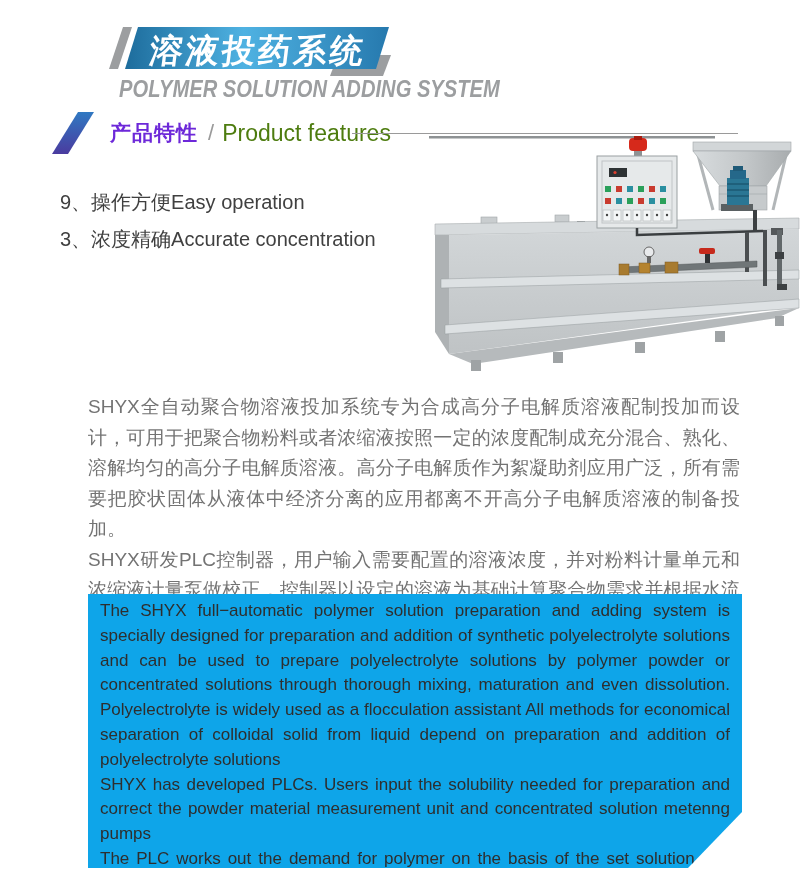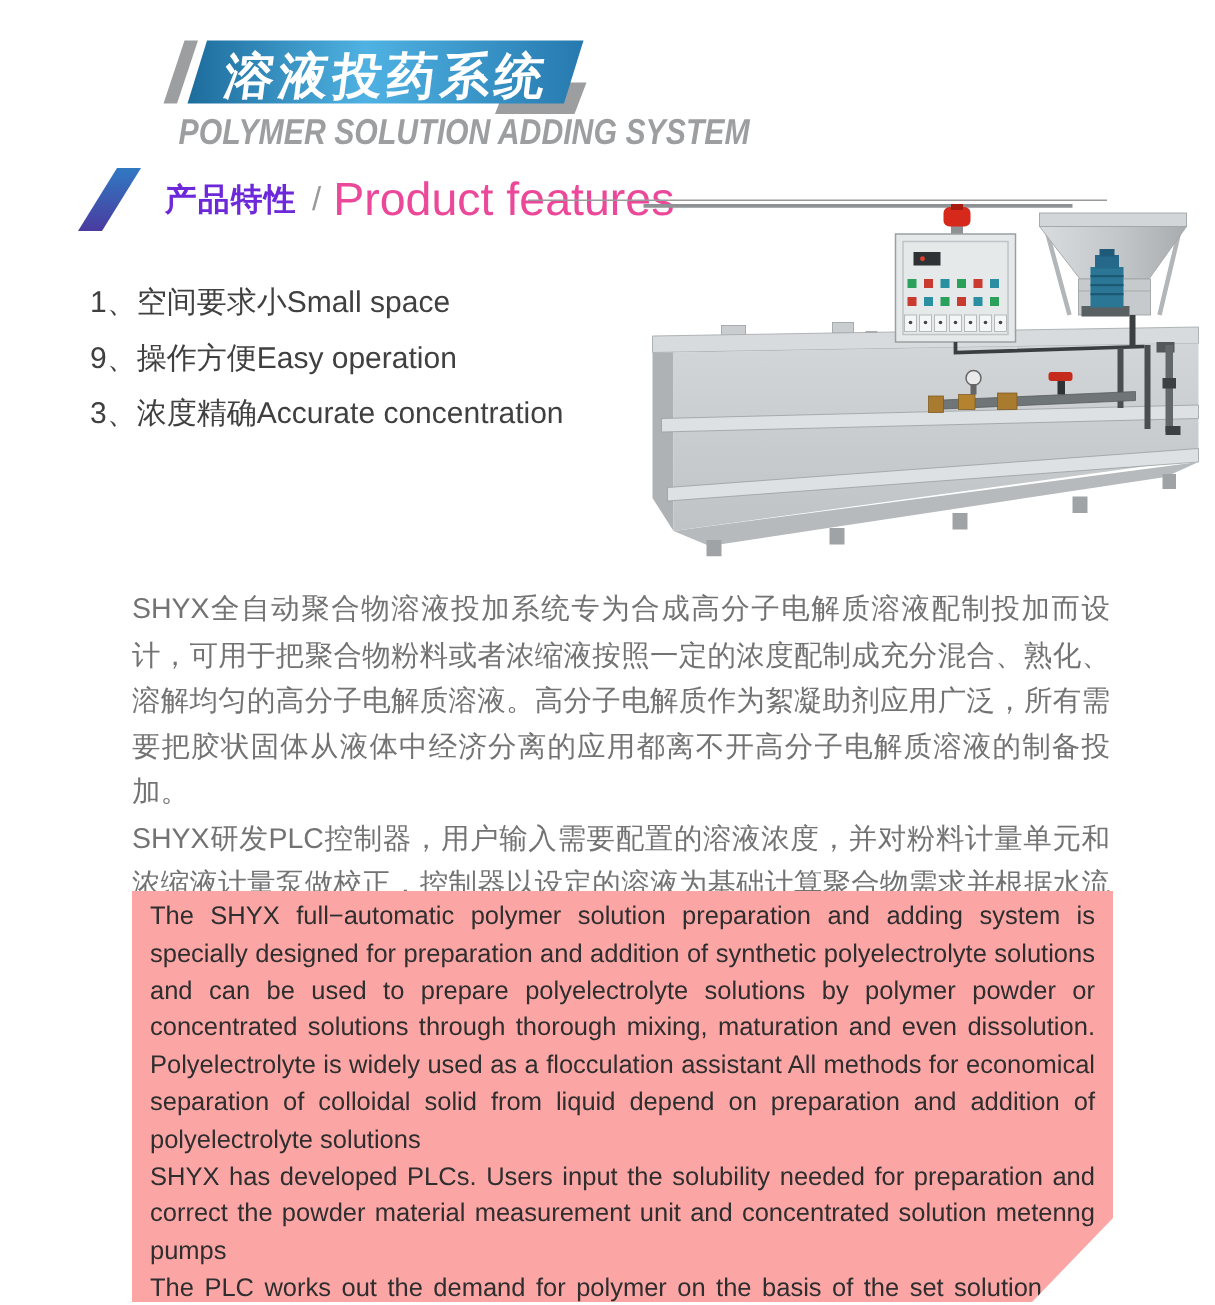--- a/index.html
+++ b/index.html
@@ -18,39 +18,39 @@
     font-size:24px;font-weight:bold;font-style:italic;color:#9c9ea0;
     letter-spacing:0px;white-space:nowrap;
     transform:scaleX(0.84);transform-origin:left center;
   }
 
   
   .sec-header{position:absolute;left:50px;top:111px;height:44px;display:flex;align-items:center;}
   .sec-slash{margin-right:14px;}
   .sec-cn{font-size:21px;font-weight:bold;color:#6d28d9;letter-spacing:1px;}
   .sec-sep{font-size:22px;color:#9a9a9a;margin:0 8px 0 10px;}
-  .sec-en{font-size:31px;color:#ec4899;}
+  .sec-en{font-size:23px;color:#4d7c0f;}
   .sec-line{position:absolute;left:352px;top:133px;width:386px;border-top:1px solid #9a9a9a;}
 
   
   .features{position:absolute;left:60px;top:184px;width:370px;list-style:none;margin:0;padding:0;}
   .features li{font-size:20px;color:#404040;line-height:37px;white-space:nowrap;}
 
   
   .machine{position:absolute;left:425px;top:136px;}
 
   
   .desc-cn{position:absolute;left:88px;top:392px;width:652px;color:#737373;
     font-size:19px;line-height:30.5px;text-align:justify;}
   .desc-cn p{margin:0;}
 
   
   .desc-en{
     position:absolute;left:88px;top:594px;width:654px;height:274px;
-    background:#fca5a5;box-sizing:border-box;padding:5px 12px;
+    background:#0ea5e9;box-sizing:border-box;padding:5px 12px;
     clip-path:polygon(0 0,100% 0,100% calc(100% - 56px),calc(100% - 54px) 100%,0 100%);
     color:#2e2e2e;font-size:17px;line-height:24.8px;text-align:justify;
   }
   .desc-en p{margin:0;}
 </style>
 </head>
 <body>
 
 <div class="page">
 
@@ -79,21 +79,20 @@
       </defs>
       <polygon points="28,0 44,0 18,42 2,42" fill="url(#slashGrad)"></polygon>
     </svg>
     <span class="sec-cn">产品特性</span>
     <span class="sec-sep">/</span>
     <span class="sec-en">Product features</span>
   </div>
   <div class="sec-line"></div>
 
   <ul class="features">
-    <li>1、空间要求小Small space</li>
     <li>9、操作方便Easy operation</li>
     <li>3、浓度精确Accurate concentration</li>
   </ul>
 
   <svg class="machine" width="380" height="235" viewBox="0 0 380 235" aria-hidden="true">
     <defs>
       <linearGradient id="tankGrad" x1="0" y1="0" x2="0" y2="1">
         <stop offset="0" stop-color="#d2d6d8"></stop>
         <stop offset="1" stop-color="#bfc3c5"></stop>
       </linearGradient>

